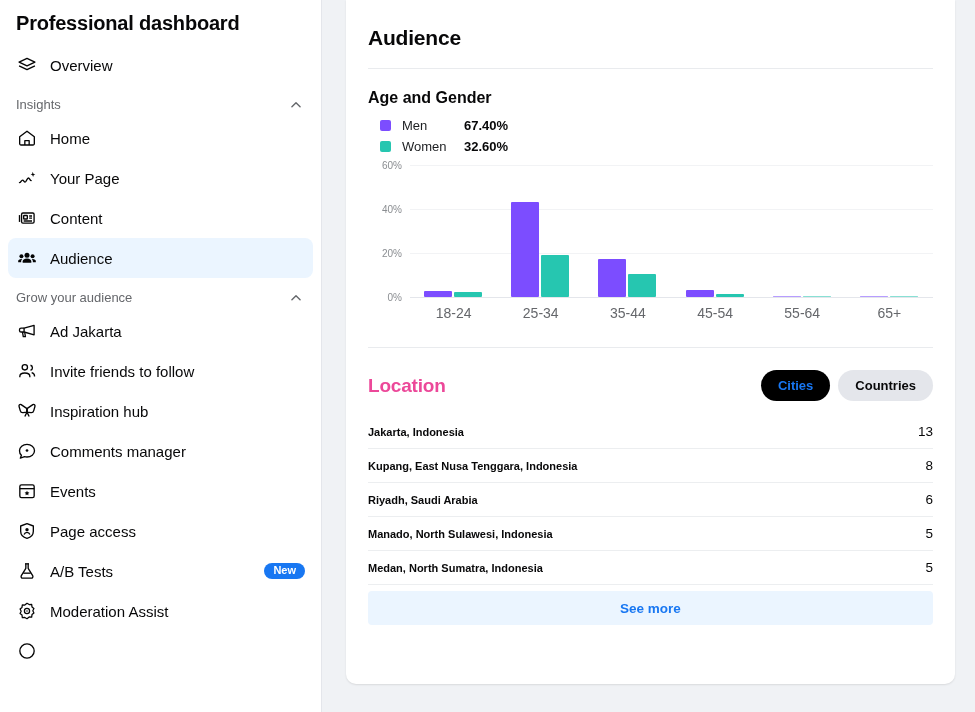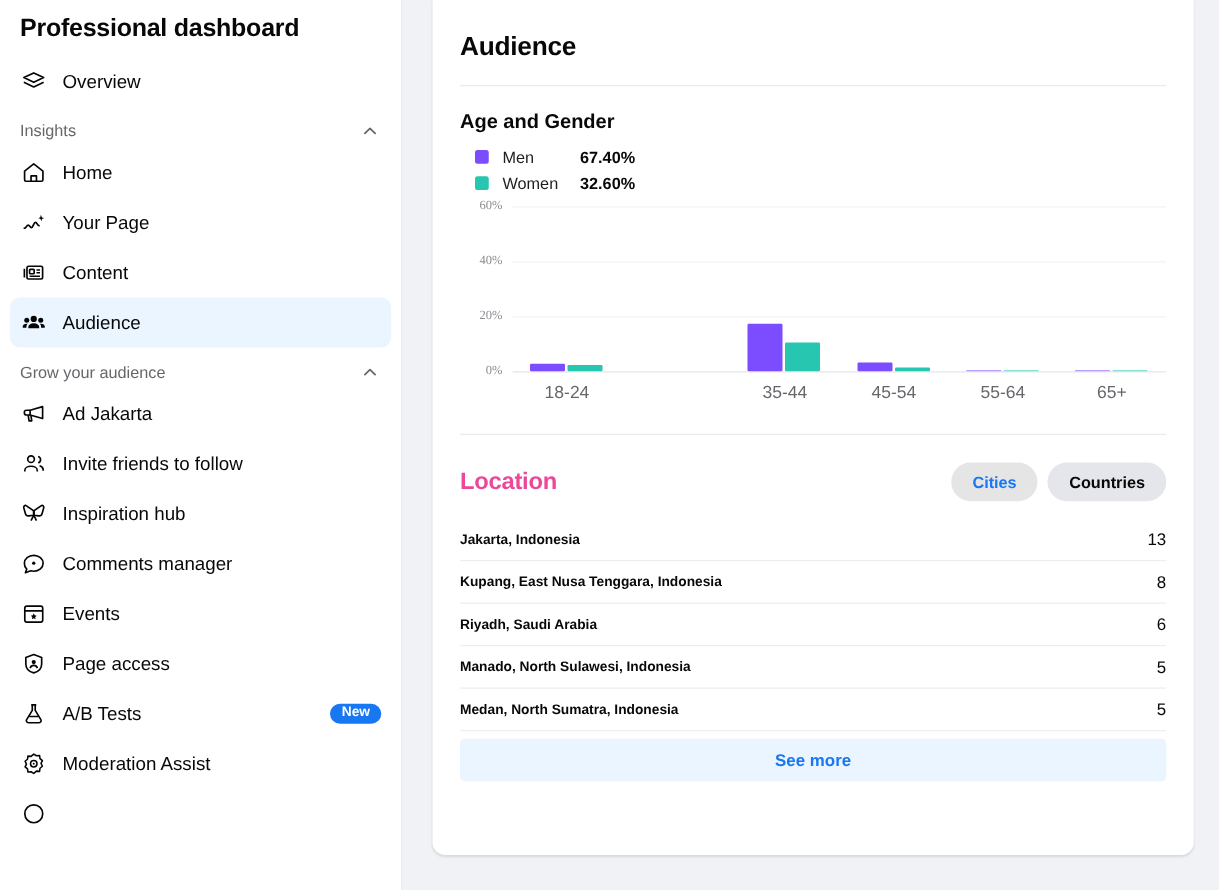--- a/index.html
+++ b/index.html
@@ -88,21 +88,21 @@
   .legend { padding-left: 12px; }
   .legend-row { display: flex; align-items: center; height: 21px; }
   .sw { width: 11px; height: 11px; border-radius: 2px; margin-right: 11px; }
   .leg-name { font-size: 13px; color: #1c1e21; width: 62px; }
   .leg-val { font-size: 13px; color: #080809; font-weight: bold; }
 
   
   .chart { position: relative; height: 160px; margin-top: 8px; }
   .ylabel {
     position: absolute; left: 0; width: 34px; text-align: right;
-    font-size: 10px; color: #8a8d91; transform: translateY(-50%); font-family: Liberation Serif, serif;
+    font-size: 10px; color: #8a8d91; transform: translateY(-50%);
   }
   .gridline {
     position: absolute; left: 42px; right: 0; height: 1px; background: #f2f3f5;
   }
   .axisline {
     position: absolute; left: 42px; right: 0; height: 1px; background: #e4e6eb;
   }
   .plot { position: absolute; left: 42px; right: 0; top: 0; bottom: 28px; }
   .group { position: absolute; bottom: 0; height: 100%; }
   .bar { position: absolute; bottom: 0; width: 28px; border-radius: 1px; }
@@ -118,21 +118,21 @@
     display: flex; align-items: center; justify-content: space-between;
     padding: 22px 0 14px 0;
   }
   .loc-title { font-size: 19px; font-weight: bold; color: #ec4899; letter-spacing: -0.2px; }
   .seg { display: flex; gap: 8px; }
   .pill {
     border: none; border-radius: 16px; padding: 8px 17px;
     font-size: 13px; font-weight: bold; cursor: pointer;
     font-family: "Liberation Sans", sans-serif;
   }
-  .pill.sel { background: #e5e5e5; color: #1877f2; }
+  .pill.sel { background: #000000; color: #1877f2; }
   .pill.unsel { background: #e4e6eb; color: #080809; }
 
   .loc-row {
     display: flex; align-items: center; justify-content: space-between;
     height: 34px; border-bottom: 1px solid #eceef0;
   }
   .loc-name { font-size: 11px; color: #080809; font-weight: bold; }
   .loc-count { font-size: 13.5px; color: #080809; font-weight: normal; }
   .see-more {
     display: flex; align-items: center; justify-content: center;
@@ -351,20 +351,25 @@
           <div class="gridline" style="top: 44px;"></div>
           <div class="ylabel" style="top: 44px;">40%</div>
           <div class="gridline" style="top: 0px;"></div>
           <div class="ylabel" style="top: 0px;">60%</div>
           <div class="plot">
             <div class="group" style="left: 0%; width: 16.6667%;">
               <div class="bar men" title="Men 18-24: 2.6%" style="height: 5.72px; background: rgb(124, 77, 255);"></div>
               <div class="bar women" title="Women 18-24: 2.2%" style="height: 4.84px; background: rgb(38, 198, 176);"></div>
               <div class="xlabel">18-24</div>
             </div>
+            <div class="group" style="left: 16.6667%; width: 16.6667%;">
+              <div class="bar men" title="Men 25-34: 43.2%" style="height: 95.04px; background: rgb(124, 77, 255);"></div>
+              <div class="bar women" title="Women 25-34: 19%" style="height: 41.8px; background: rgb(38, 198, 176);"></div>
+              <div class="xlabel">25-34</div>
+            </div>
             <div class="group" style="left: 33.3333%; width: 16.6667%;">
               <div class="bar men" title="Men 35-44: 17.4%" style="height: 38.28px; background: rgb(124, 77, 255);"></div>
               <div class="bar women" title="Women 35-44: 10.6%" style="height: 23.32px; background: rgb(38, 198, 176);"></div>
               <div class="xlabel">35-44</div>
             </div>
             <div class="group" style="left: 50%; width: 16.6667%;">
               <div class="bar men" title="Men 45-54: 3.4%" style="height: 7.48px; background: rgb(124, 77, 255);"></div>
               <div class="bar women" title="Women 45-54: 1.5%" style="height: 3.3px; background: rgb(38, 198, 176);"></div>
               <div class="xlabel">45-54</div>
             </div>

